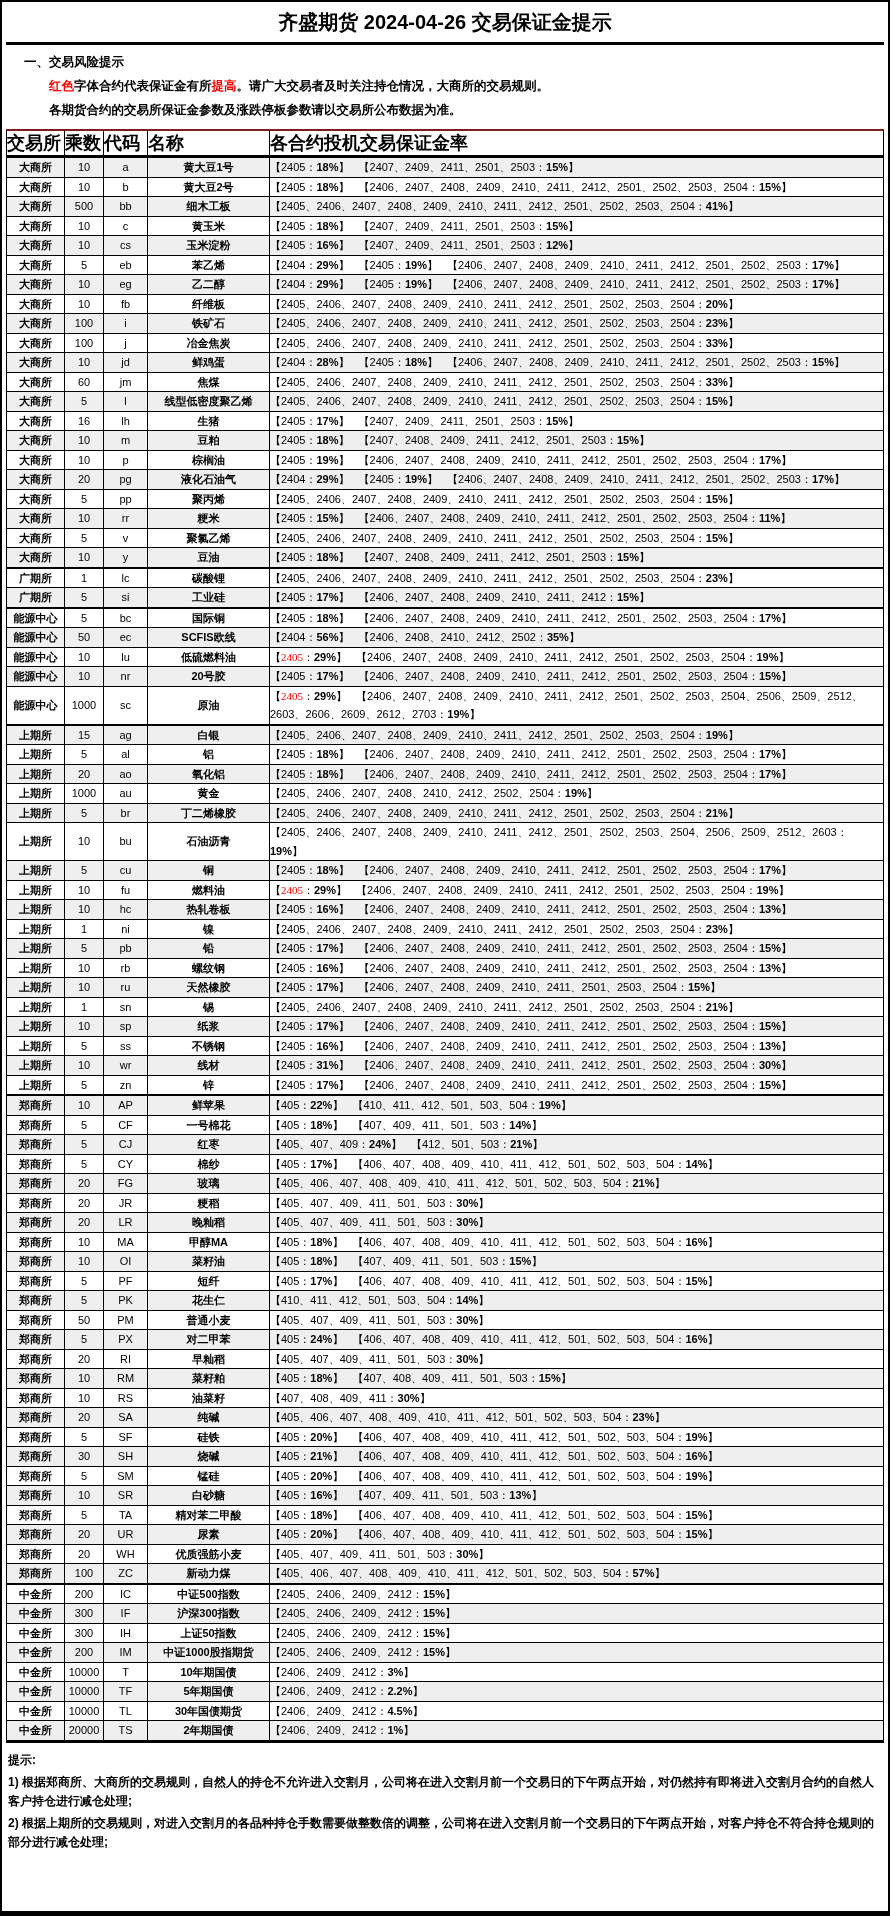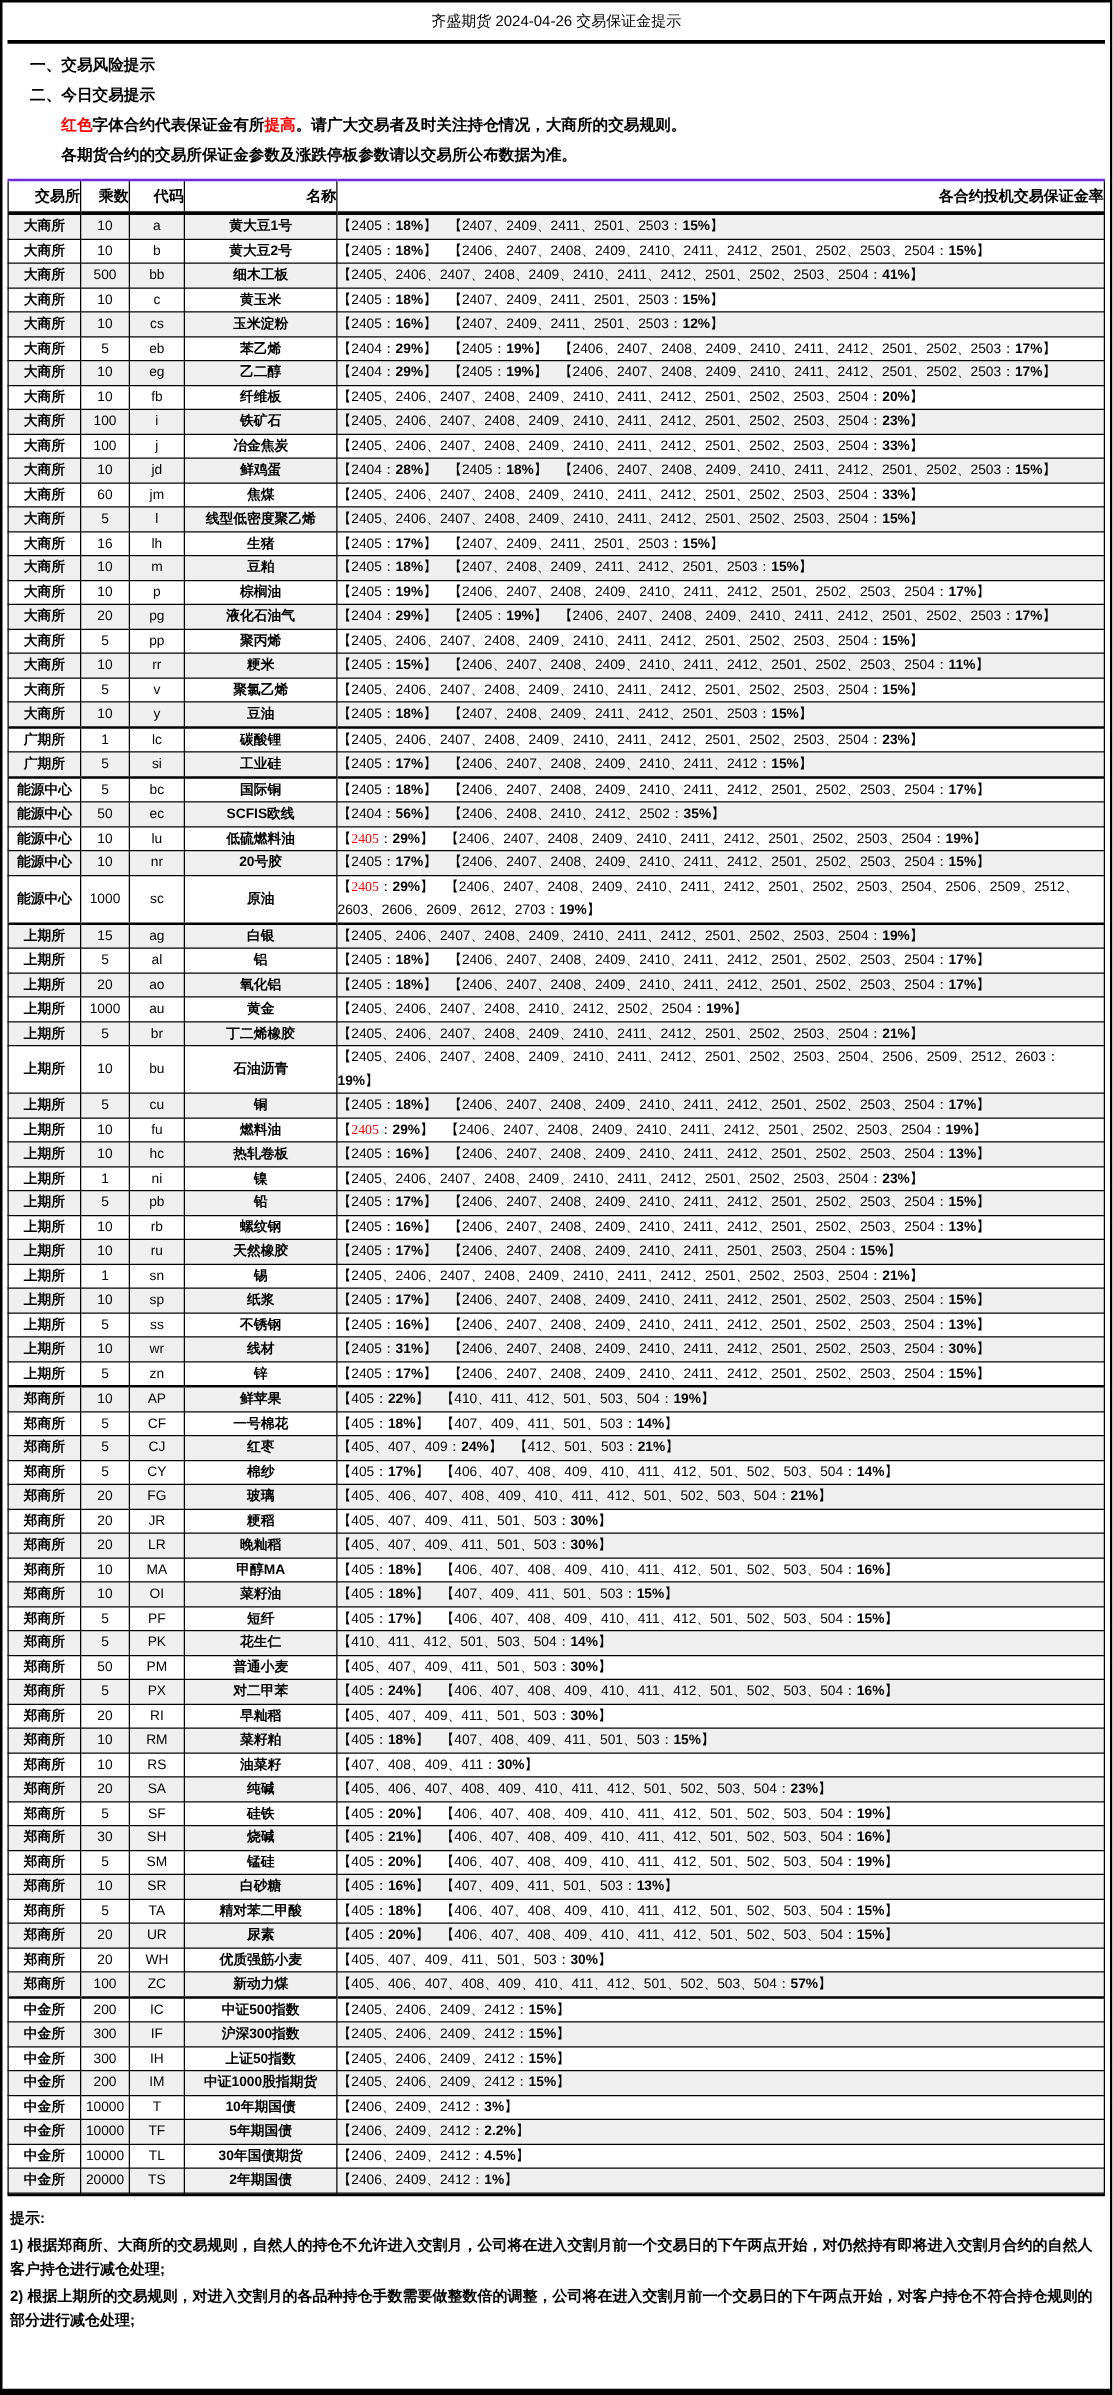--- a/index.html
+++ b/index.html
@@ -1,46 +1,45 @@
 <!DOCTYPE html>
 <html><head>
 <meta charset="utf-8">
 <style>
   html,body{margin:0;padding:0;background:#fff;}
   body{width:890px;font-family:"Liberation Sans","DejaVu Sans",sans-serif;color:#000;}
   .page{box-sizing:border-box;width:890px;min-height:1916px;border-left:2px solid #000;border-right:2px solid #000;border-top:2px solid #000;border-bottom:5px solid #000;padding:0 4px 6px 4px;}
-  .title{font-size:12px;font-weight:400;text-align:center;padding:7px 0 6px 0;border-bottom:3px solid #000;}
+  .title{font-size:20px;font-weight:700;text-align:center;padding:7px 0 6px 0;border-bottom:3px solid #000;}
   .intro{padding:4px 2px 5px 2px;font-size:12.5px;font-weight:600;line-height:21px;}
   .intro p{margin:3px 16px;}
   .intro p.indent{text-indent:2em;}
   .red{color:#ff0000;font-family:Liberation Serif, serif;}
   table.margin-table{width:100%;border-collapse:collapse;table-layout:fixed;}
   table.margin-table th,table.margin-table td{border:1px solid #000;padding:0;font-size:11px;line-height:18.5px;overflow:hidden;}
-  table.margin-table th{font-size:12px;font-weight:700;height:24px;border-bottom:3px solid #000;border-top:2px solid #6d28d9;text-align:right;}
+  table.margin-table th{font-size:18px;font-weight:700;height:24px;border-bottom:3px solid #000;border-top:2px solid #7f1d1d;text-align:left;}
   td.c-ex,td.c-mult,td.c-code,td.c-name{text-align:center;}
   td.c-ex,td.c-name{font-weight:600;}
   td.c-mult,td.c-code{font-weight:400;}
   td.c-rate{text-align:left;padding:0 5px;font-weight:400;white-space:normal;}
   td.c-rate b{font-weight:700;}
   .seg{margin-right:9px;}
   tr.stripe td{background:#efefef;}
   tr.section-start td{border-top:2px solid #000;}
   .footer{padding:5px 2px 4px 2px;font-size:12px;font-weight:600;line-height:19px;border-top:2px solid #000;margin-top:0;}
   .footer p{margin:3px 0;}
 </style>
 </head>
 <body>
 
 <div class="page">
 
   <div class="title">齐盛期货 2024-04-26 交易保证金提示</div>
 
   <div class="intro">
     <p>一、交易风险提示</p>
-    <p>二、今日交易提示</p>
     <p class="indent"><span class="red">红色</span><span>字体合约代表保证金有所</span><span class="red">提高</span><span>。请广大交易者及时关注持仓情况，大商所的交易规则。</span></p>
     <p class="indent">各期货合约的交易所保证金参数及涨跌停板参数请以交易所公布数据为准。</p>
   </div>
 
   <table class="margin-table">
     <colgroup>
       <col style="width:58px">
         <col style="width:39px">
         <col style="width:44px">
         <col style="width:122px">

